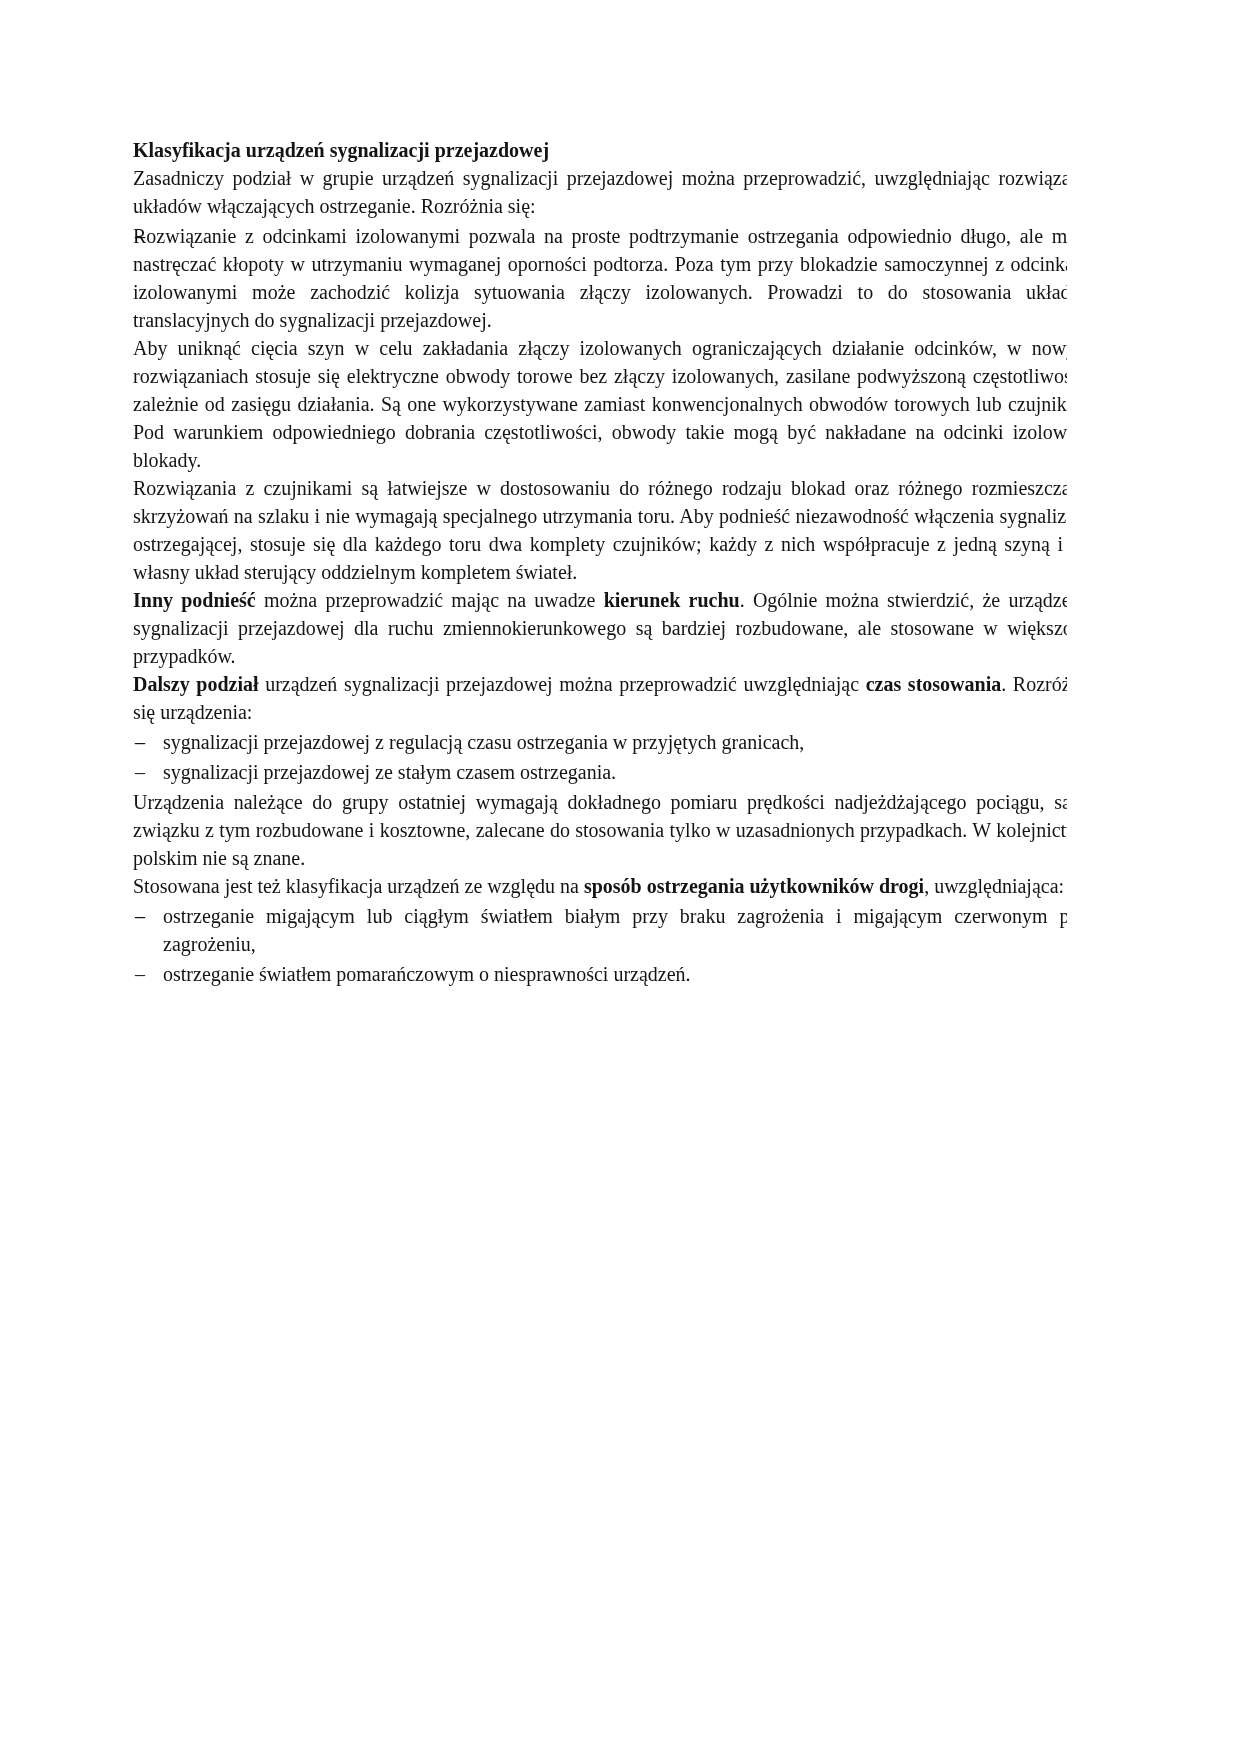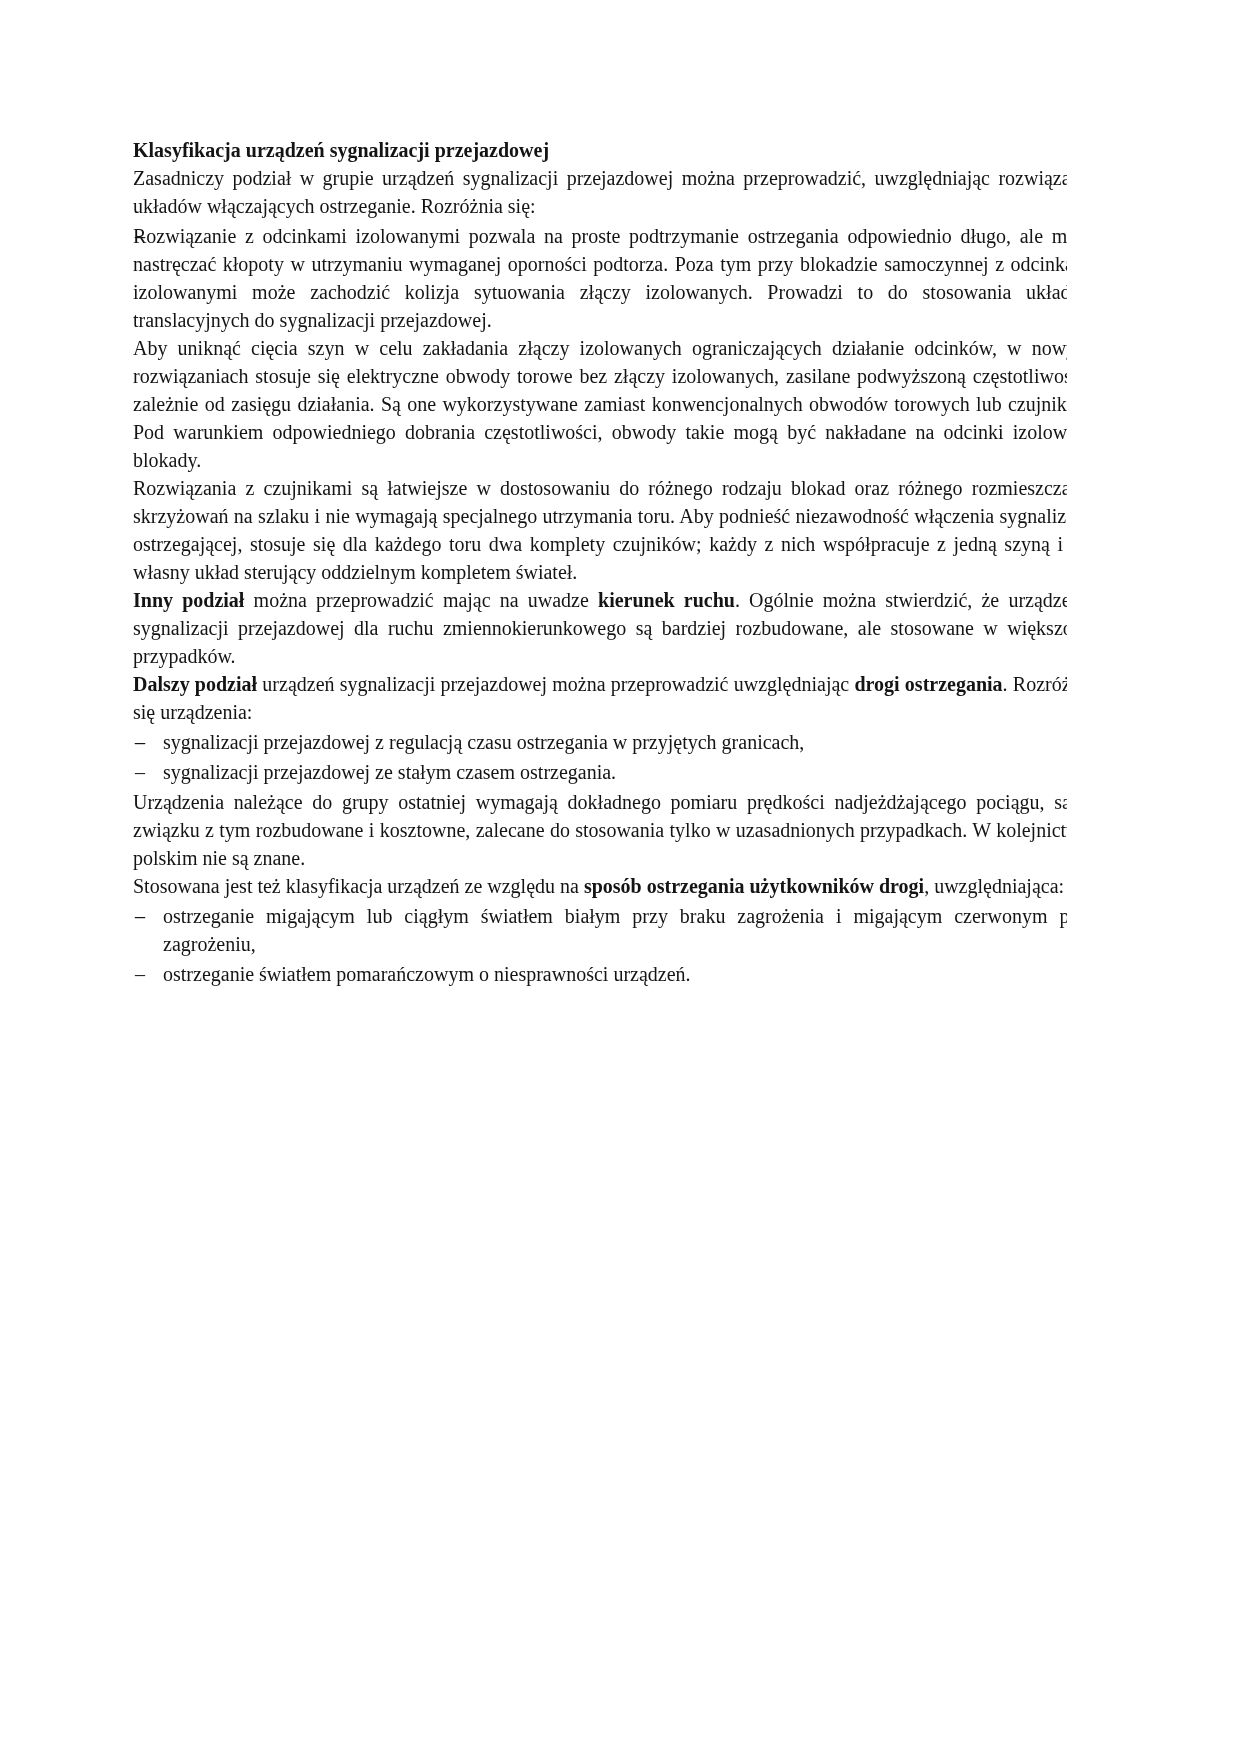--- a/index.html
+++ b/index.html
@@ -58,22 +58,22 @@
 
 <div class="page">
   <main class="doc">
       <h1 class="heading"><span class="b">Klasyfikacja urządzeń sygnalizacji przejazdowej</span></h1>
       <p class="para"><span>Zasadniczy podział w grupie urządzeń sygnalizacji przejazdowej można przeprowadzić, uwzględniając rozwiązania układów włączających ostrzeganie. Rozróżnia się:</span></p>
       <div class="bullet"><span class="marker">–</span></div>
       <div class="bullet"><span class="marker">–</span></div>
       <p class="para"><span>Rozwiązanie z odcinkami izolowanymi pozwala na proste podtrzymanie ostrzegania odpowiednio długo, ale może nastręczać kłopoty w utrzymaniu wymaganej oporności podtorza. Poza tym przy blokadzie samoczynnej z odcinkami izolowanymi może zachodzić kolizja sytuowania złączy izolowanych. Prowadzi to do stosowania układów translacyjnych do sygnalizacji przejazdowej.</span></p>
       <p class="para"><span>Aby uniknąć cięcia szyn w celu zakładania złączy izolowanych ograniczających działanie odcinków, w nowych rozwiązaniach stosuje się elektryczne obwody torowe bez złączy izolowanych, zasilane podwyższoną częstotliwością zależnie od zasięgu działania. Są one wykorzystywane zamiast konwencjonalnych obwodów torowych lub czujników. Pod warunkiem odpowiedniego dobrania częstotliwości, obwody takie mogą być nakładane na odcinki izolowane blokady.</span></p>
       <p class="para"><span>Rozwiązania z czujnikami są łatwiejsze w dostosowaniu do różnego rodzaju blokad oraz różnego rozmieszczania skrzyżowań na szlaku i nie wymagają specjalnego utrzymania toru. Aby podnieść niezawodność włączenia sygnalizacji ostrzegającej, stosuje się dla każdego toru dwa komplety czujników; każdy z nich współpracuje z jedną szyną i ma własny układ sterujący oddzielnym kompletem świateł.</span></p>
-      <p class="para"><span class="b">Inny podział</span><span> można przeprowadzić mając na uwadze </span><span class="b">kierunek ruchu</span><span>. Ogólnie można stwierdzić, że urządzenia sygnalizacji przejazdowej dla ruchu zmiennokierunkowego są bardziej rozbudowane, ale stosowane w większości przypadków.</span></p>
-      <p class="para"><span class="b">Dalszy podział</span><span> urządzeń sygnalizacji przejazdowej można przeprowadzić uwzględniając </span><span class="b">drogi ostrzegania</span><span>. Rozróżnia się urządzenia:</span></p>
+      <p class="para"><span class="b">Inny podnieść</span><span> można przeprowadzić mając na uwadze </span><span class="b">kierunek ruchu</span><span>. Ogólnie można stwierdzić, że urządzenia sygnalizacji przejazdowej dla ruchu zmiennokierunkowego są bardziej rozbudowane, ale stosowane w większości przypadków.</span></p>
+      <p class="para"><span class="b">Dalszy podział</span><span> urządzeń sygnalizacji przejazdowej można przeprowadzić uwzględniając </span><span class="b">czas stosowania</span><span>. Rozróżnia się urządzenia:</span></p>
       <div class="bullet"><span class="marker">–</span></div>
       <div class="bullet"><span class="marker">–</span><span><span>sygnalizacji przejazdowej z regulacją czasu ostrzegania w przyjętych granicach,</span></span></div>
       <div class="bullet"><span class="marker">–</span><span><span>sygnalizacji przejazdowej ze stałym czasem ostrzegania.</span></span></div>
       <p class="para"><span>Urządzenia należące do grupy ostatniej wymagają dokładnego pomiaru prędkości nadjeżdżającego pociągu, są w związku z tym rozbudowane i kosztowne, zalecane do stosowania tylko w uzasadnionych przypadkach. W kolejnictwie polskim nie są znane.</span></p>
       <p class="para"><span>Stosowana jest też klasyfikacja urządzeń ze względu na </span><span class="b">sposób ostrzegania użytkowników drogi</span><span>, uwzględniająca:</span></p>
       <div class="bullet"><span class="marker">–</span></div>
       <div class="bullet"><span class="marker">–</span><span><span>ostrzeganie migającym lub ciągłym światłem białym przy braku zagrożenia i migającym czerwonym przy zagrożeniu,</span></span></div>
       <div class="bullet"><span class="marker">–</span><span><span>ostrzeganie światłem pomarańczowym o niesprawności urządzeń.</span></span></div>
     </main>
 </div>

